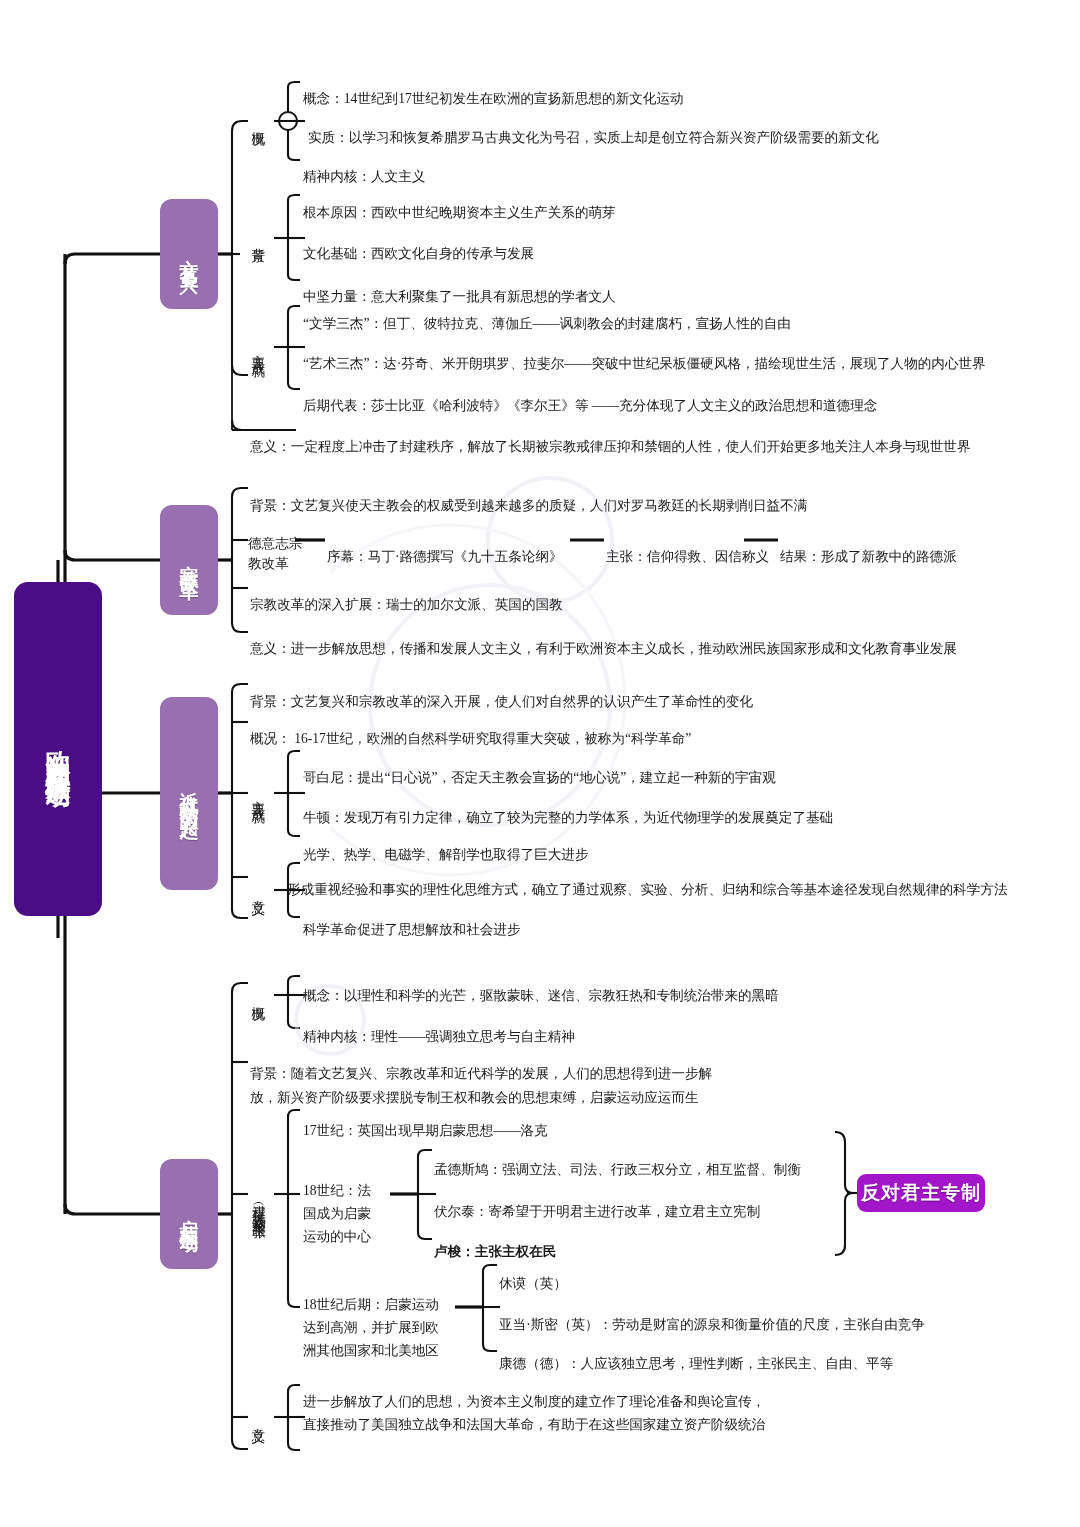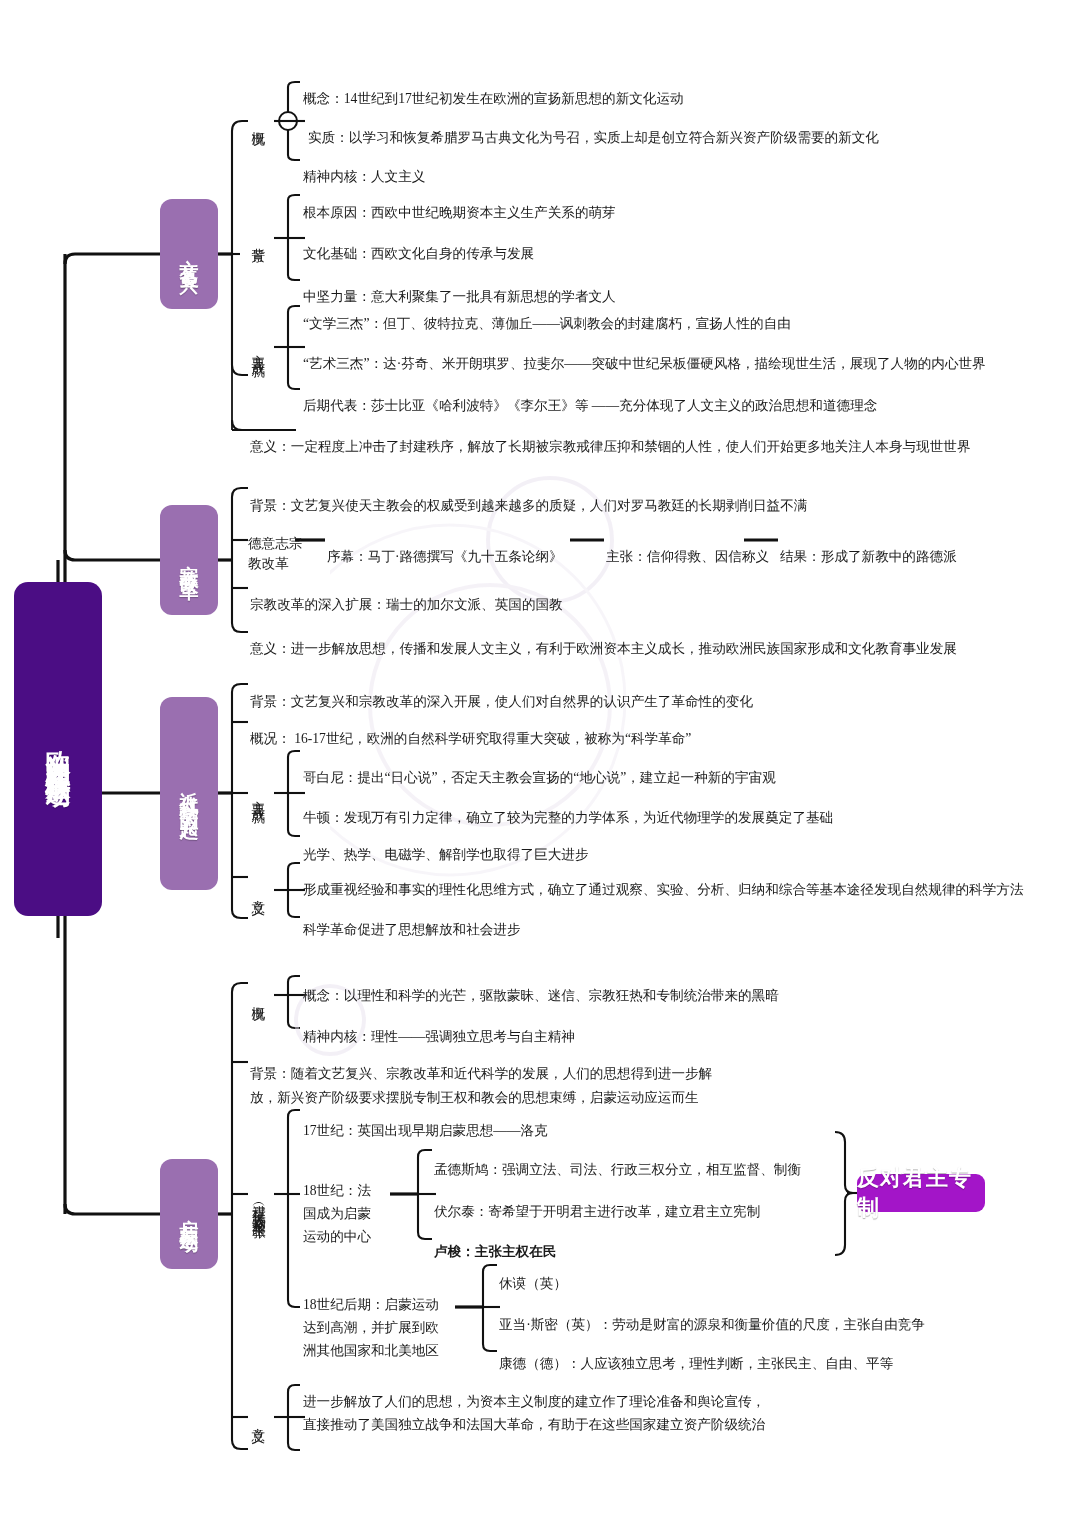--- a/index.html
+++ b/index.html
@@ -36,21 +36,21 @@
   }
   #branch-1{left:160px;top:199px;width:58px;height:110px;}
   #branch-2{left:160px;top:505px;width:58px;height:110px;}
   #branch-3{left:160px;top:697px;width:58px;height:193px;}
   #branch-4{left:160px;top:1159px;width:58px;height:110px;}
 
   #badge-anti-monarchy{
     position:absolute;left:857px;top:1174px;
     width:128px;height:38px;
     background:#A315C8;border-radius:9px;
-    color:#fff;font-size:22px;font-weight:bold;
+    color:#fff;font-size:19px;font-weight:bold;
     display:flex;align-items:center;justify-content:center;
     letter-spacing:1px;
     text-shadow:0 1px 1px rgba(0,0,0,.3);
   }
 
   
   .vlabel{
     position:absolute;
     writing-mode:vertical-rl;
     text-orientation:upright;
@@ -215,21 +215,21 @@
 
   <div class="leaf" style="left:250px;top:675px;">背景：文艺复兴和宗教改革的深入开展，使人们对自然界的认识产生了革命性的变化</div>
   <div class="leaf" style="left:250px;top:712px;">概况：   16-17世纪，欧洲的自然科学研究取得重大突破，被称为“科学革命”</div>
 
   <div class="vlabel two" style="left:241px;top:758px;width:34px;height:76px;">主要成就</div>
   <div class="leaf" style="left:303px;top:751px;">哥白尼：提出“日心说”，否定天主教会宣扬的“地心说”，建立起一种新的宇宙观</div>
   <div class="leaf" style="left:303px;top:791px;">牛顿：发现万有引力定律，确立了较为完整的力学体系，为近代物理学的发展奠定了基础</div>
   <div class="leaf" style="left:303px;top:828px;">光学、热学、电磁学、解剖学也取得了巨大进步</div>
 
   <div class="vlabel" style="left:241px;top:867px;width:34px;height:48px;">意义</div>
-  <div class="leaf" style="left:303px;top:863px;">形成重视经验和事实的理性化思维方式，确立了通过观察、实验、分析、归纳和综合等基本途径发现自然规律的科学方法</div>
+  <div class="leaf" style="left:287px;top:863px;">形成重视经验和事实的理性化思维方式，确立了通过观察、实验、分析、归纳和综合等基本途径发现自然规律的科学方法</div>
   <div class="leaf" style="left:303px;top:903px;">科学革命促进了思想解放和社会进步</div>
 
   <div class="vlabel" style="left:241px;top:973px;width:34px;height:48px;">概况</div>
   <div class="leaf" style="left:303px;top:969px;">概念：以理性和科学的光芒，驱散蒙昧、迷信、宗教狂热和专制统治带来的黑暗</div>
   <div class="leaf" style="left:303px;top:1010px;">精神内核：理性——强调独立思考与自主精神</div>
 
   <div class="leaf block" style="left:250px;top:1046px;line-height:24px;">背景：随着文艺复兴、宗教改革和近代科学的发展，人们的思想得到进一步解
 放，新兴资产阶级要求摆脱专制王权和教会的思想束缚，启蒙运动应运而生</div>
 
   <div class="vlabel" style="left:243px;top:1106px;width:30px;height:200px;letter-spacing:2px;line-height:1.1;">进程（代表人物及其主张）</div>

